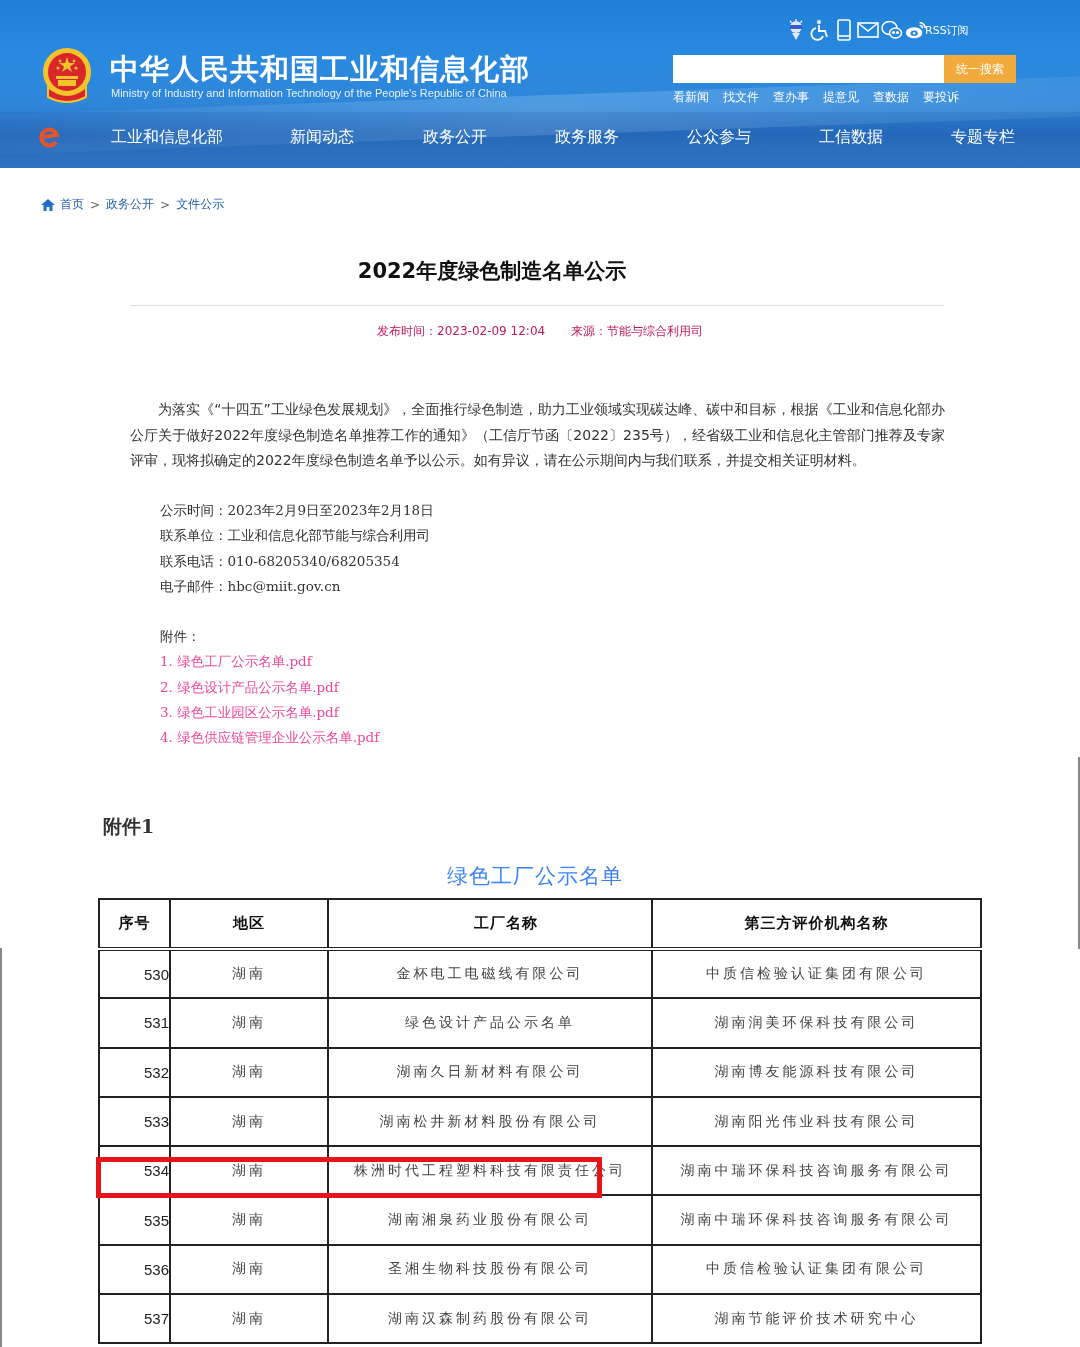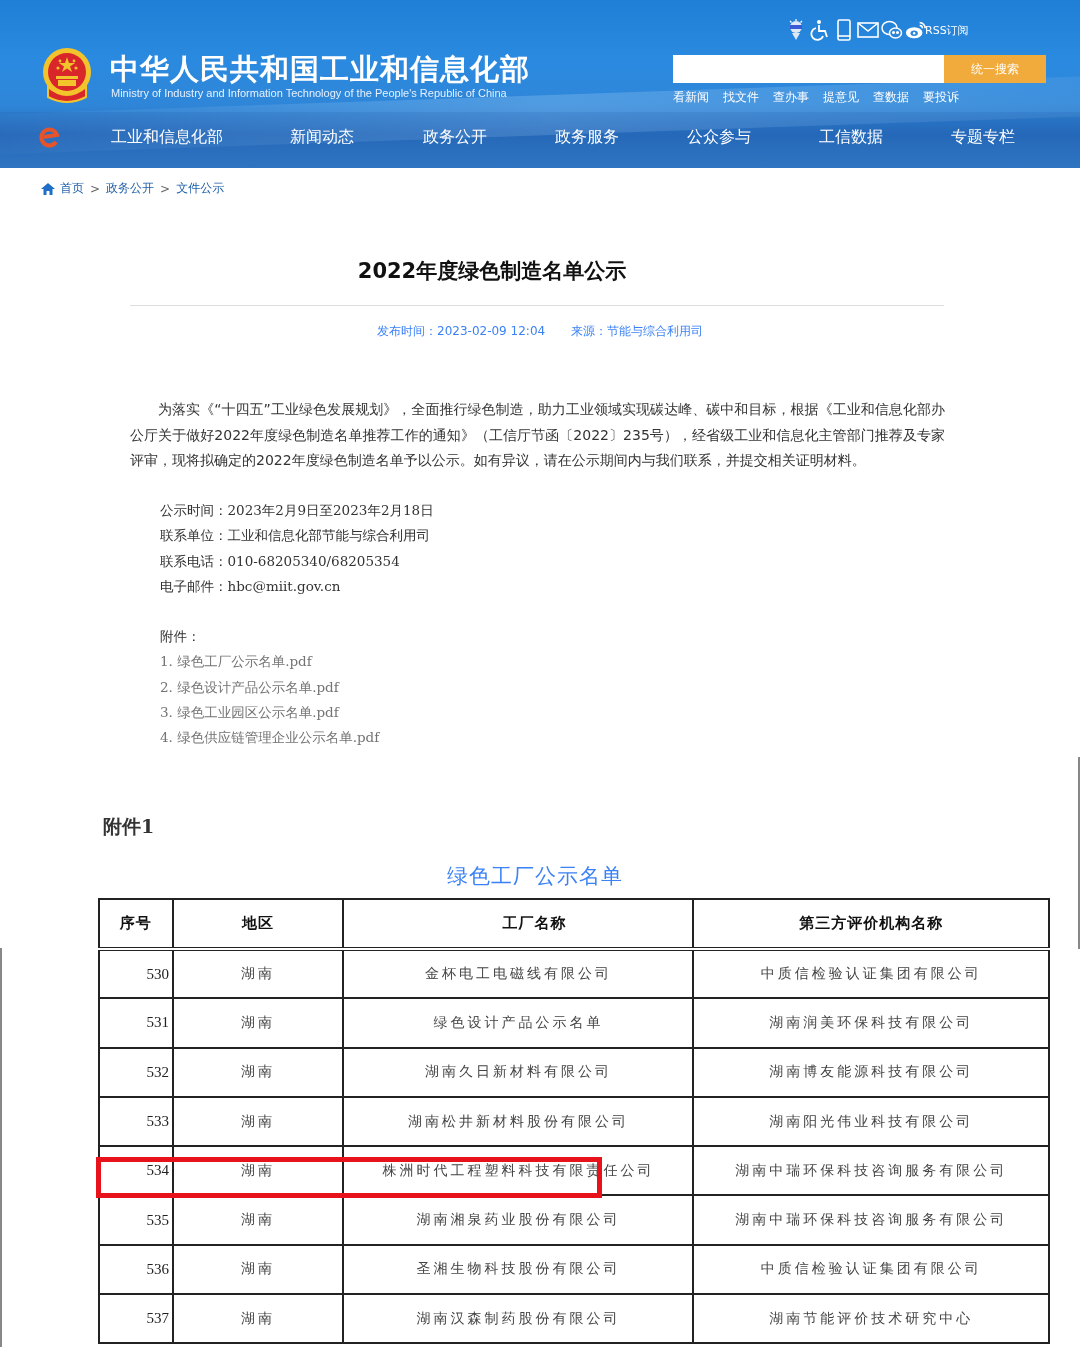--- a/index.html
+++ b/index.html
@@ -36,85 +36,85 @@
     position: absolute; left: 785px; top: 16px; height: 28px; z-index: 2;
     display: flex; align-items: center; gap: 2px;
   }
   .top-icons .ic { width: 22px; height: 22px; display: flex; align-items: center; justify-content: center; color: #fff; }
   .rss-link { color: #fff; font-size: 11px; margin-left: -4px; }
   .search-box {
     position: absolute; left: 673px; top: 55px; width: 271px; height: 28px;
     background: #fff; border: none; z-index: 2; padding: 0 8px; font-size: 13px; outline: none;
   }
   .search-btn {
-    position: absolute; left: 944px; top: 55px; width: 102px; height: 28px;
+    position: absolute; left: 944px; top: 55px; width: 72px; height: 28px;
     background: #f0ab3c; color: #fff; font-size: 12px; border: none; z-index: 2;
     display: flex; align-items: center; justify-content: center; cursor: pointer;
   }
   .quick-links {
     position: absolute; left: 673px; top: 89px; z-index: 2; display: flex; gap: 14px;
     font-size: 12px; color: #fff;
   }
   .quick-links span { cursor: pointer; }
   .nav {
     position: absolute; left: 0; top: 118px; width: 1080px; height: 40px; z-index: 3;
   }
   .nav-logo {
     position: absolute; left: 38px; top: 8px; width: 22px; height: 22px;
   }
   .nav-item {
     position: absolute; top: 9px; font-size: 16px; color: #fff; cursor: pointer; white-space: nowrap;
   }
 
   
   .breadcrumb {
-    position: absolute; left: 40px; top: 180px; display: flex; align-items: center; gap: 4px;
+    position: absolute; left: 40px; top: 196px; display: flex; align-items: center; gap: 4px;
     font-size: 12px; color: #1f5fa8;
   }
   .breadcrumb .sep { color: #666; margin: 0 2px; }
   .breadcrumb a { color: #1f5fa8; text-decoration: none; cursor: pointer; }
 
   
   .article-title {
     position: absolute; left: 0; width: 984px; top: 257px; text-align: center;
     font-size: 21px; font-weight: bold; color: #111;
   }
   .title-rule { position: absolute; left: 130px; top: 305px; width: 814px; height: 1px; background: #ddd; }
   .meta {
     position: absolute; left: 0; width: 1080px; top: 323px; text-align: center;
-    font-size: 12px; color: #3b82f6;
+    font-size: 12px; color: #be185d;
   }
   .meta span + span { margin-left: 22px; }
   .intro {
     position: absolute; left: 130px; top: 397px; width: 815px;
     font-size: 14px; line-height: 25.5px; color: #333; text-indent: 28px; text-align: justify;
   }
   .info-block {
     position: absolute; left: 160px; top: 498px; font-size: 13.5px; line-height: 25.3px; color: #333;
     font-family: "DejaVu Serif", "Liberation Serif", serif;
   }
   .info-block .line { white-space: nowrap; }
   .info-block .gap { height: 25px; }
-  .info-block a { color: #737373; text-decoration: none; cursor: pointer; }
+  .info-block a { color: #ec4899; text-decoration: none; cursor: pointer; }
 
   
   .doc-label {
     position: absolute; left: 103px; top: 814px; font-size: 19px; font-weight: bold; color: #333;
     font-family: "DejaVu Serif", "Liberation Serif", serif;
   }
   .doc-title {
     position: absolute; left: 0; width: 1070px; top: 862px; text-align: center;
     font-size: 21px; color: #3b82f6; letter-spacing: 1px;
   }
   .vline-left { position: absolute; left: 0; top: 948px; width: 2px; height: 399px; background: #888; }
   .vline-right { position: absolute; left: 1078px; top: 757px; width: 2px; height: 192px; background: #888; }
 
   table.doc-table {
-    position: absolute; left: 98px; top: 898px; width: 952px; border-collapse: collapse;
-    font-family: Liberation Serif, serif;
+    position: absolute; left: 98px; top: 898px; width: 884px; border-collapse: collapse;
+    font-family: Liberation Sans, sans-serif;
   }
   table.doc-table th, table.doc-table td {
     border: 2px solid #222; text-align: center; vertical-align: middle;
   }
   table.doc-table th {
     height: 50px; font-size: 15px; font-weight: bold; color: #111; letter-spacing: 1px;
     border-bottom: 4px double #222;
   }
   table.doc-table td { height: 49.3px; font-size: 14px; color: #444; letter-spacing: 3px; }
   table.doc-table td.num { color: #222; letter-spacing: 0; font-size: 15px; padding-left: 44px; }

